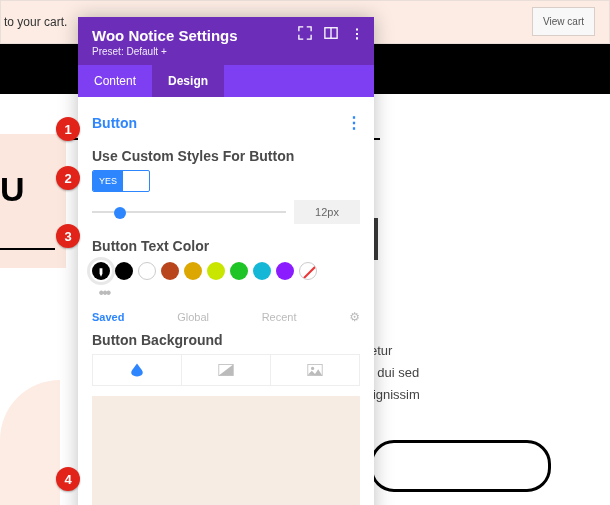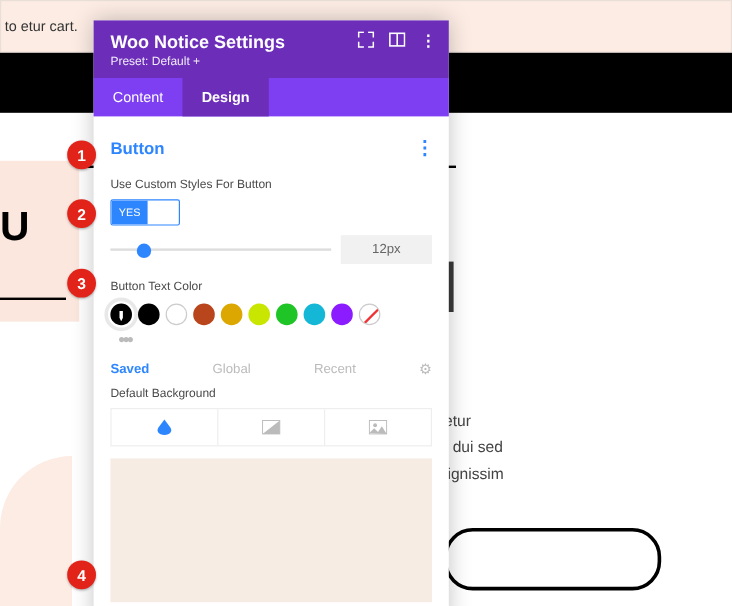--- a/index.html
+++ b/index.html
@@ -21,29 +21,29 @@
 .p-title{font-size:15px;font-weight:600}
 .p-sub{font-size:10px;opacity:.9;margin-top:2px;padding-bottom:8px}
 .p-icons{position:absolute;right:10px;top:9px;display:flex;gap:12px;align-items:center}
 .p-icons span{width:14px;height:14px;display:flex;align-items:center;justify-content:center;font-size:13px;color:#fff}
 .tabs{display:flex;background:#7e3ff2;color:#fff;font-size:12px}
 .tab{flex:0 0 auto;padding:9px 16px;cursor:pointer}
 .tab.active{background:#6c2eb9;font-weight:600}
 .p-body{padding:12px 14px 0 14px;overflow:hidden}
 .acc-head{display:flex;justify-content:space-between;align-items:center;color:#2e86ff;font-size:14px;font-weight:600;padding:4px 0 10px 0}
 .acc-dots{color:#2e86ff;font-size:16px;letter-spacing:-2px}
-.lbl{font-size:10px;font-weight:400;color:#4a4a4a;margin:6px 0}
+.lbl{font-size:14px;font-weight:700;color:#4a4a4a;margin:6px 0}
 .tog{display:inline-flex;align-items:center;border:1px solid #2e86ff;border-radius:2px;overflow:hidden;height:20px}
 .tog .y{background:#2e86ff;color:#fff;font-size:9px;font-weight:400;padding:0 6px;line-height:20px}
 .tog .k{width:20px;height:14px;margin:3px;background:#fff;border-radius:2px}
 .slider-row{display:flex;align-items:center;gap:8px;margin-top:8px}
 .slider{flex:1;position:relative;height:14px}
 .slider .track{position:absolute;left:0;right:0;top:6px;height:2px;background:#ddd}
 .slider .knob{position:absolute;left:22px;top:2px;width:12px;height:12px;border-radius:50%;background:#2e86ff}
-.sizebox{width:76px;height:24px;background:#f1f1f1;font-size:11px;color:#666;display:flex;align-items:center;justify-content:center}
+.sizebox{width:66px;height:24px;background:#f1f1f1;font-size:11px;color:#666;display:flex;align-items:center;justify-content:center}
 .swatches{display:flex;gap:5px;margin-top:8px;align-items:center}
 .sw{width:18px;height:18px;border-radius:50%;box-sizing:border-box}
 .sw.ring{outline:3px solid #e8e8e8;outline-offset:2px}
 .sw.border{border:1px solid #ccc}
 .sw.slash{background:#fff;border:1px solid #ccc;position:relative;overflow:hidden}
 .sw.slash::after{content:"";position:absolute;left:-3px;top:8px;width:26px;height:2px;background:#e33;transform:rotate(-45deg)}
 .dropper{width:10px;height:10px;transform:rotate(-45deg)}
 .elp{width:24px;text-align:center;color:#bbb;font-size:16px;letter-spacing:-2px;margin-top:4px}
 .linkrow{display:flex;justify-content:space-between;gap:14px;font-size:11px;margin:8px 0 4px 0;align-items:center}
 .lk{color:#bbb}
@@ -54,21 +54,22 @@
 .bbgtab:first-child{border-left:none}
 .bbgtab svg{width:16px;height:14px}
 .preview{margin-top:10px;height:120px;background:#f7ece3}
 .marker{position:absolute;width:24px;height:24px;border-radius:50%;background:#e2231a;color:#fff;font-size:13px;font-weight:700;display:flex;align-items:center;justify-content:center;box-shadow:0 1px 2px rgba(0,0,0,.3)}
 </style>
 </head>
 <body>
 <div id="stage">
 
 <div class="bg-banner">
-  <span class="txt">to etur cart.</span>
+  <span class="txt">to your cart.</span>
+  <div class="viewcart">View cart</div>
 </div>
 <div class="bg-black"></div>
 <div class="bg-line"></div>
 <div class="bg-cream"></div>
 <div class="bg-ltr">U C</div>
 <div class="bg-line2"></div>
 <div class="bg-bar"></div>
 <div class="bg-body">
   <div>etur</div>
   <div>: dui sed</div>
@@ -138,21 +139,21 @@
           <div class="sw slash"></div>
         </div>
     <div class="elp">•••</div>
     <div class="linkrow">
       <span class="lk active">Saved</span>
       <span class="lk">Global</span>
       <span class="lk">Recent</span>
       <span class="gear">⚙</span>
     </div>
 
-    <div class="lbl" style="margin-top:8px">Default Background</div>
+    <div class="lbl" style="margin-top:8px">Button Background</div>
     <div class="bbgtabs">
       <div class="bbgtab">
             <svg viewBox="0 0 20 16">
               <path d="M10 0 4 8c-3 4 0 8 6 8s9-4 6-8z" fill="#2e86ff"></path>
             </svg>
           </div>
       <div class="bbgtab">
             <svg viewBox="0 0 20 16">
               <rect x="1" y="1" width="18" height="14" fill="none" stroke="#bbb"></rect>
               <polygon points="1,15 19,1 19,15" fill="#bbb"></polygon>

